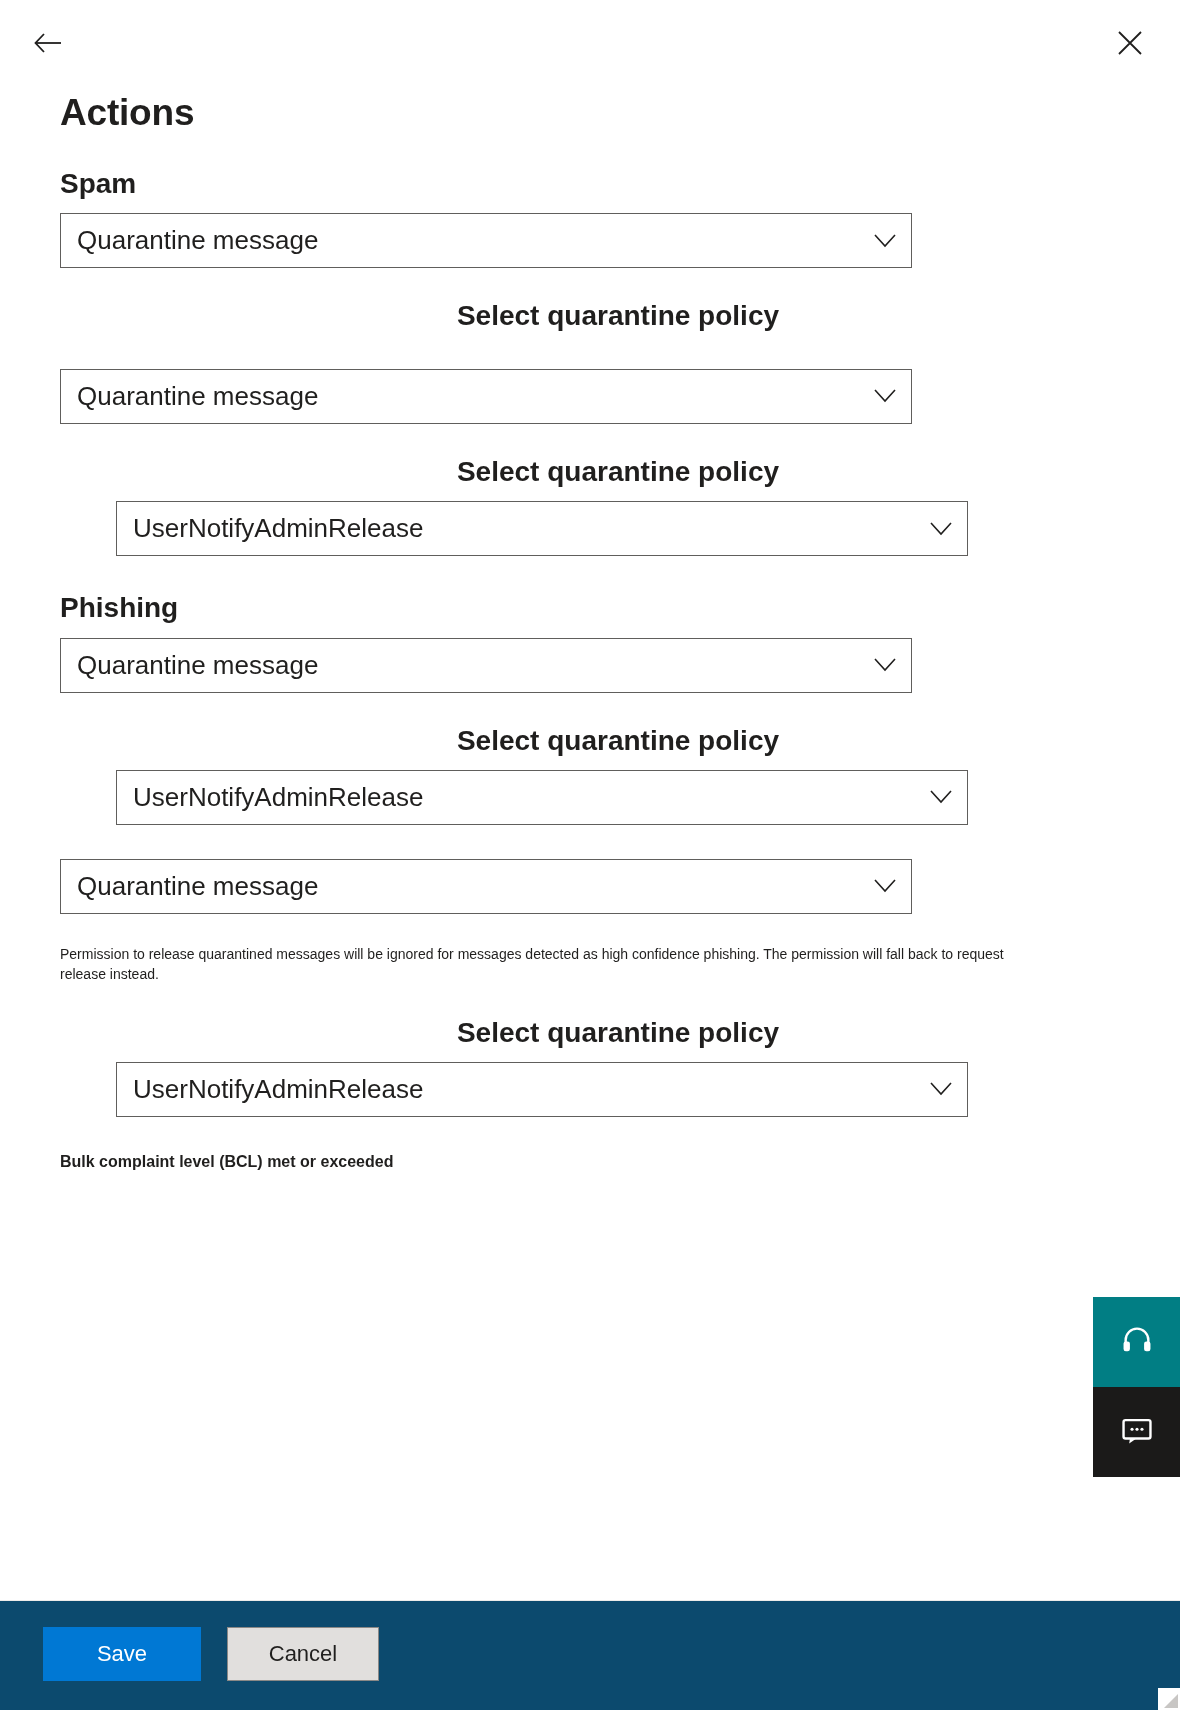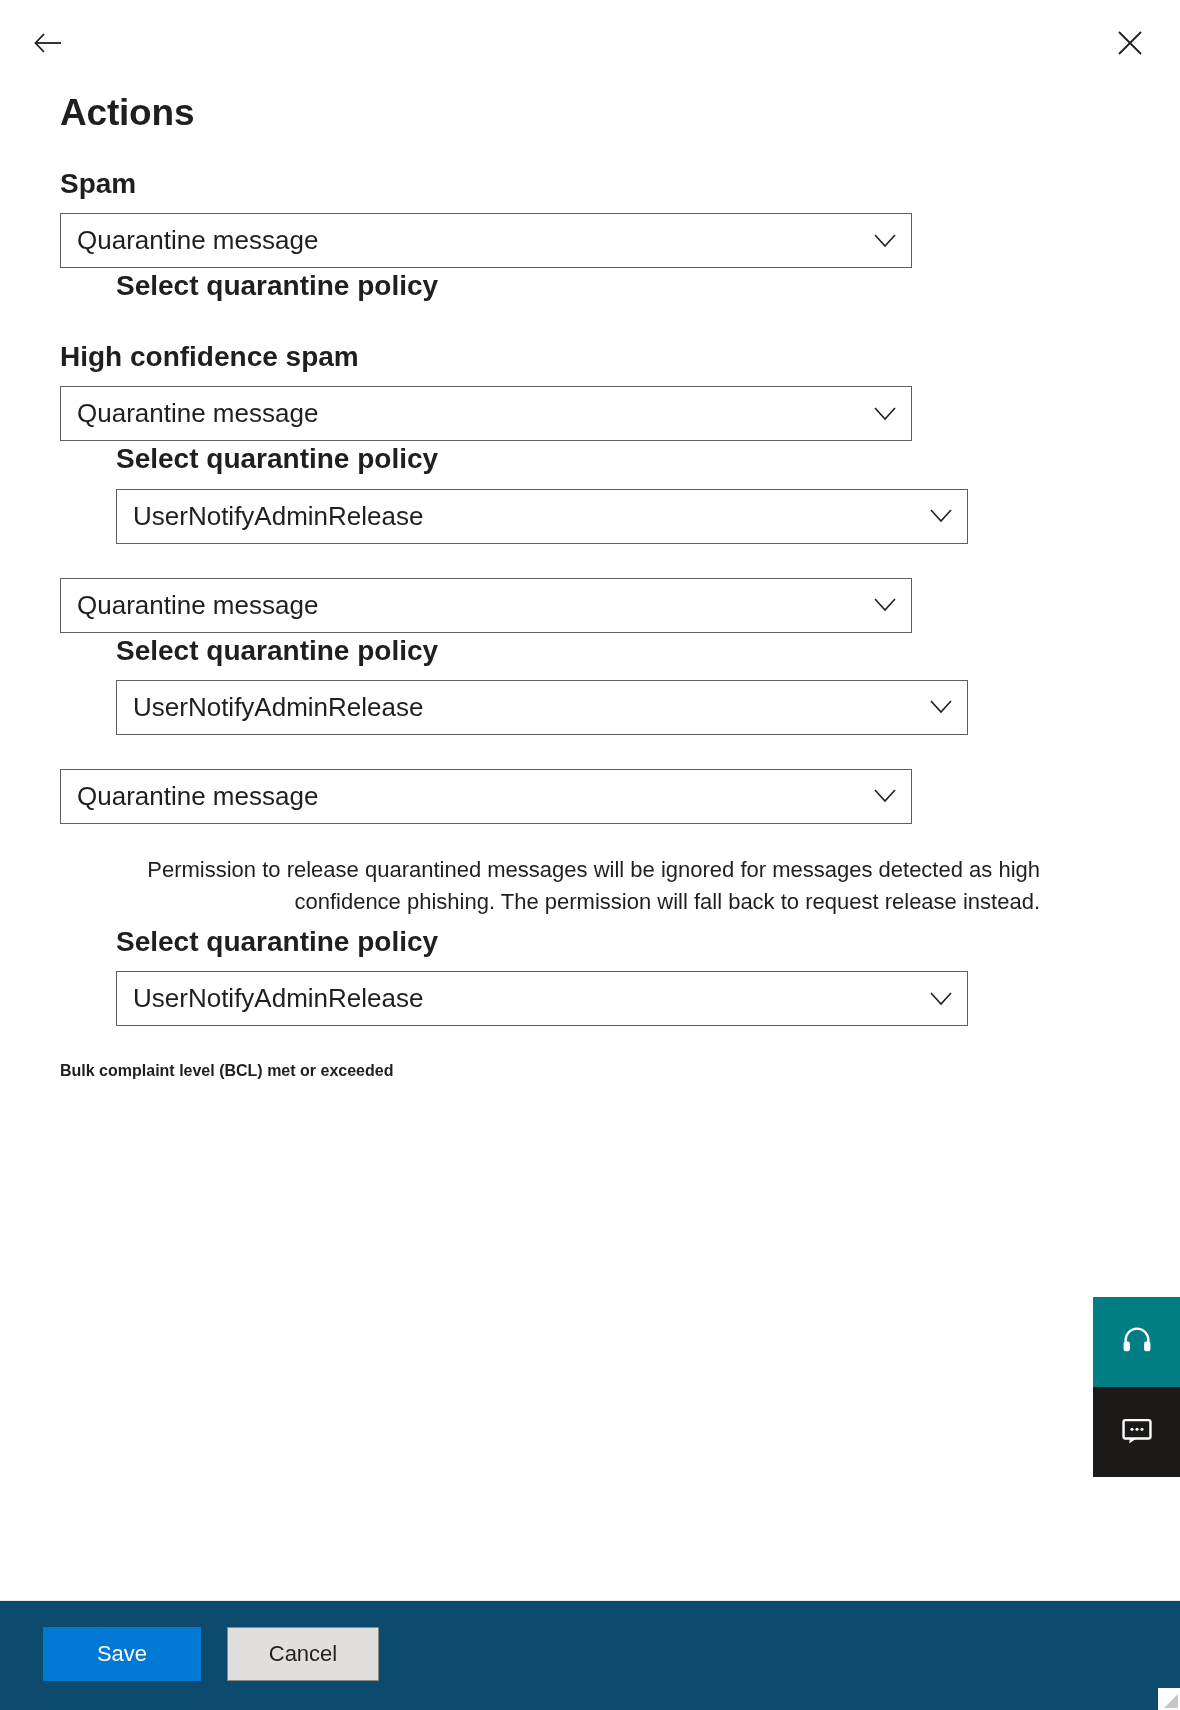--- a/index.html
+++ b/index.html
@@ -110,33 +110,34 @@
     display: flex;
     align-items: center;
     justify-content: center;
     color: #201f1e;
   }
 
   .top-combo { width: 852px; }
 
   .sub-group {
     margin-left: 56px;
+    margin-top: 30px;
+    text-align: center;
   }
   .sub-combo { width: 852px; }
 
   .group { margin-bottom: 34px; }
 
   .note {
-    font-size: 22px;
+    font-size: 14px;
     line-height: 1.45;
     color: #201f1e;
     margin-top: 30px;
     margin-bottom: 6px;
     max-width: 980px;
-    text-align: right;
   }
 
   .cut-label {
     font-size: 16px;
     font-weight: bold;
     color: #201f1e;
     margin-top: 36px;
   }
 
   
@@ -246,21 +247,20 @@
             <path d="M1 1L11 12L21 1" stroke="currentColor" stroke-width="1.6"></path>
           </svg>
         </span>
       </div>
       <div class="sub-group">
         <div class="field-label">Select quarantine policy</div>
       </div>
     </div>
 
     <div class="group">
-      <div class="field-label">High confidence spam</div>
       <div class="combo top-combo">
         <span class="value">Quarantine message</span>
         <span class="chev">
           <svg width="22" height="14" viewBox="0 0 22 14" fill="none" aria-hidden="true">
             <path d="M1 1L11 12L21 1" stroke="currentColor" stroke-width="1.6"></path>
           </svg>
         </span>
       </div>
       <div class="sub-group">
         <div class="field-label">Select quarantine policy</div>
@@ -269,20 +269,21 @@
           <span class="chev">
             <svg width="22" height="14" viewBox="0 0 22 14" fill="none" aria-hidden="true">
               <path d="M1 1L11 12L21 1" stroke="currentColor" stroke-width="1.6"></path>
             </svg>
           </span>
         </div>
       </div>
     </div>
 
     <div class="group">
+      <div class="field-label">Phishing</div>
       <div class="combo top-combo">
         <span class="value">Quarantine message</span>
         <span class="chev">
           <svg width="22" height="14" viewBox="0 0 22 14" fill="none" aria-hidden="true">
             <path d="M1 1L11 12L21 1" stroke="currentColor" stroke-width="1.6"></path>
           </svg>
         </span>
       </div>
       <div class="sub-group">
         <div class="field-label">Select quarantine policy</div>

